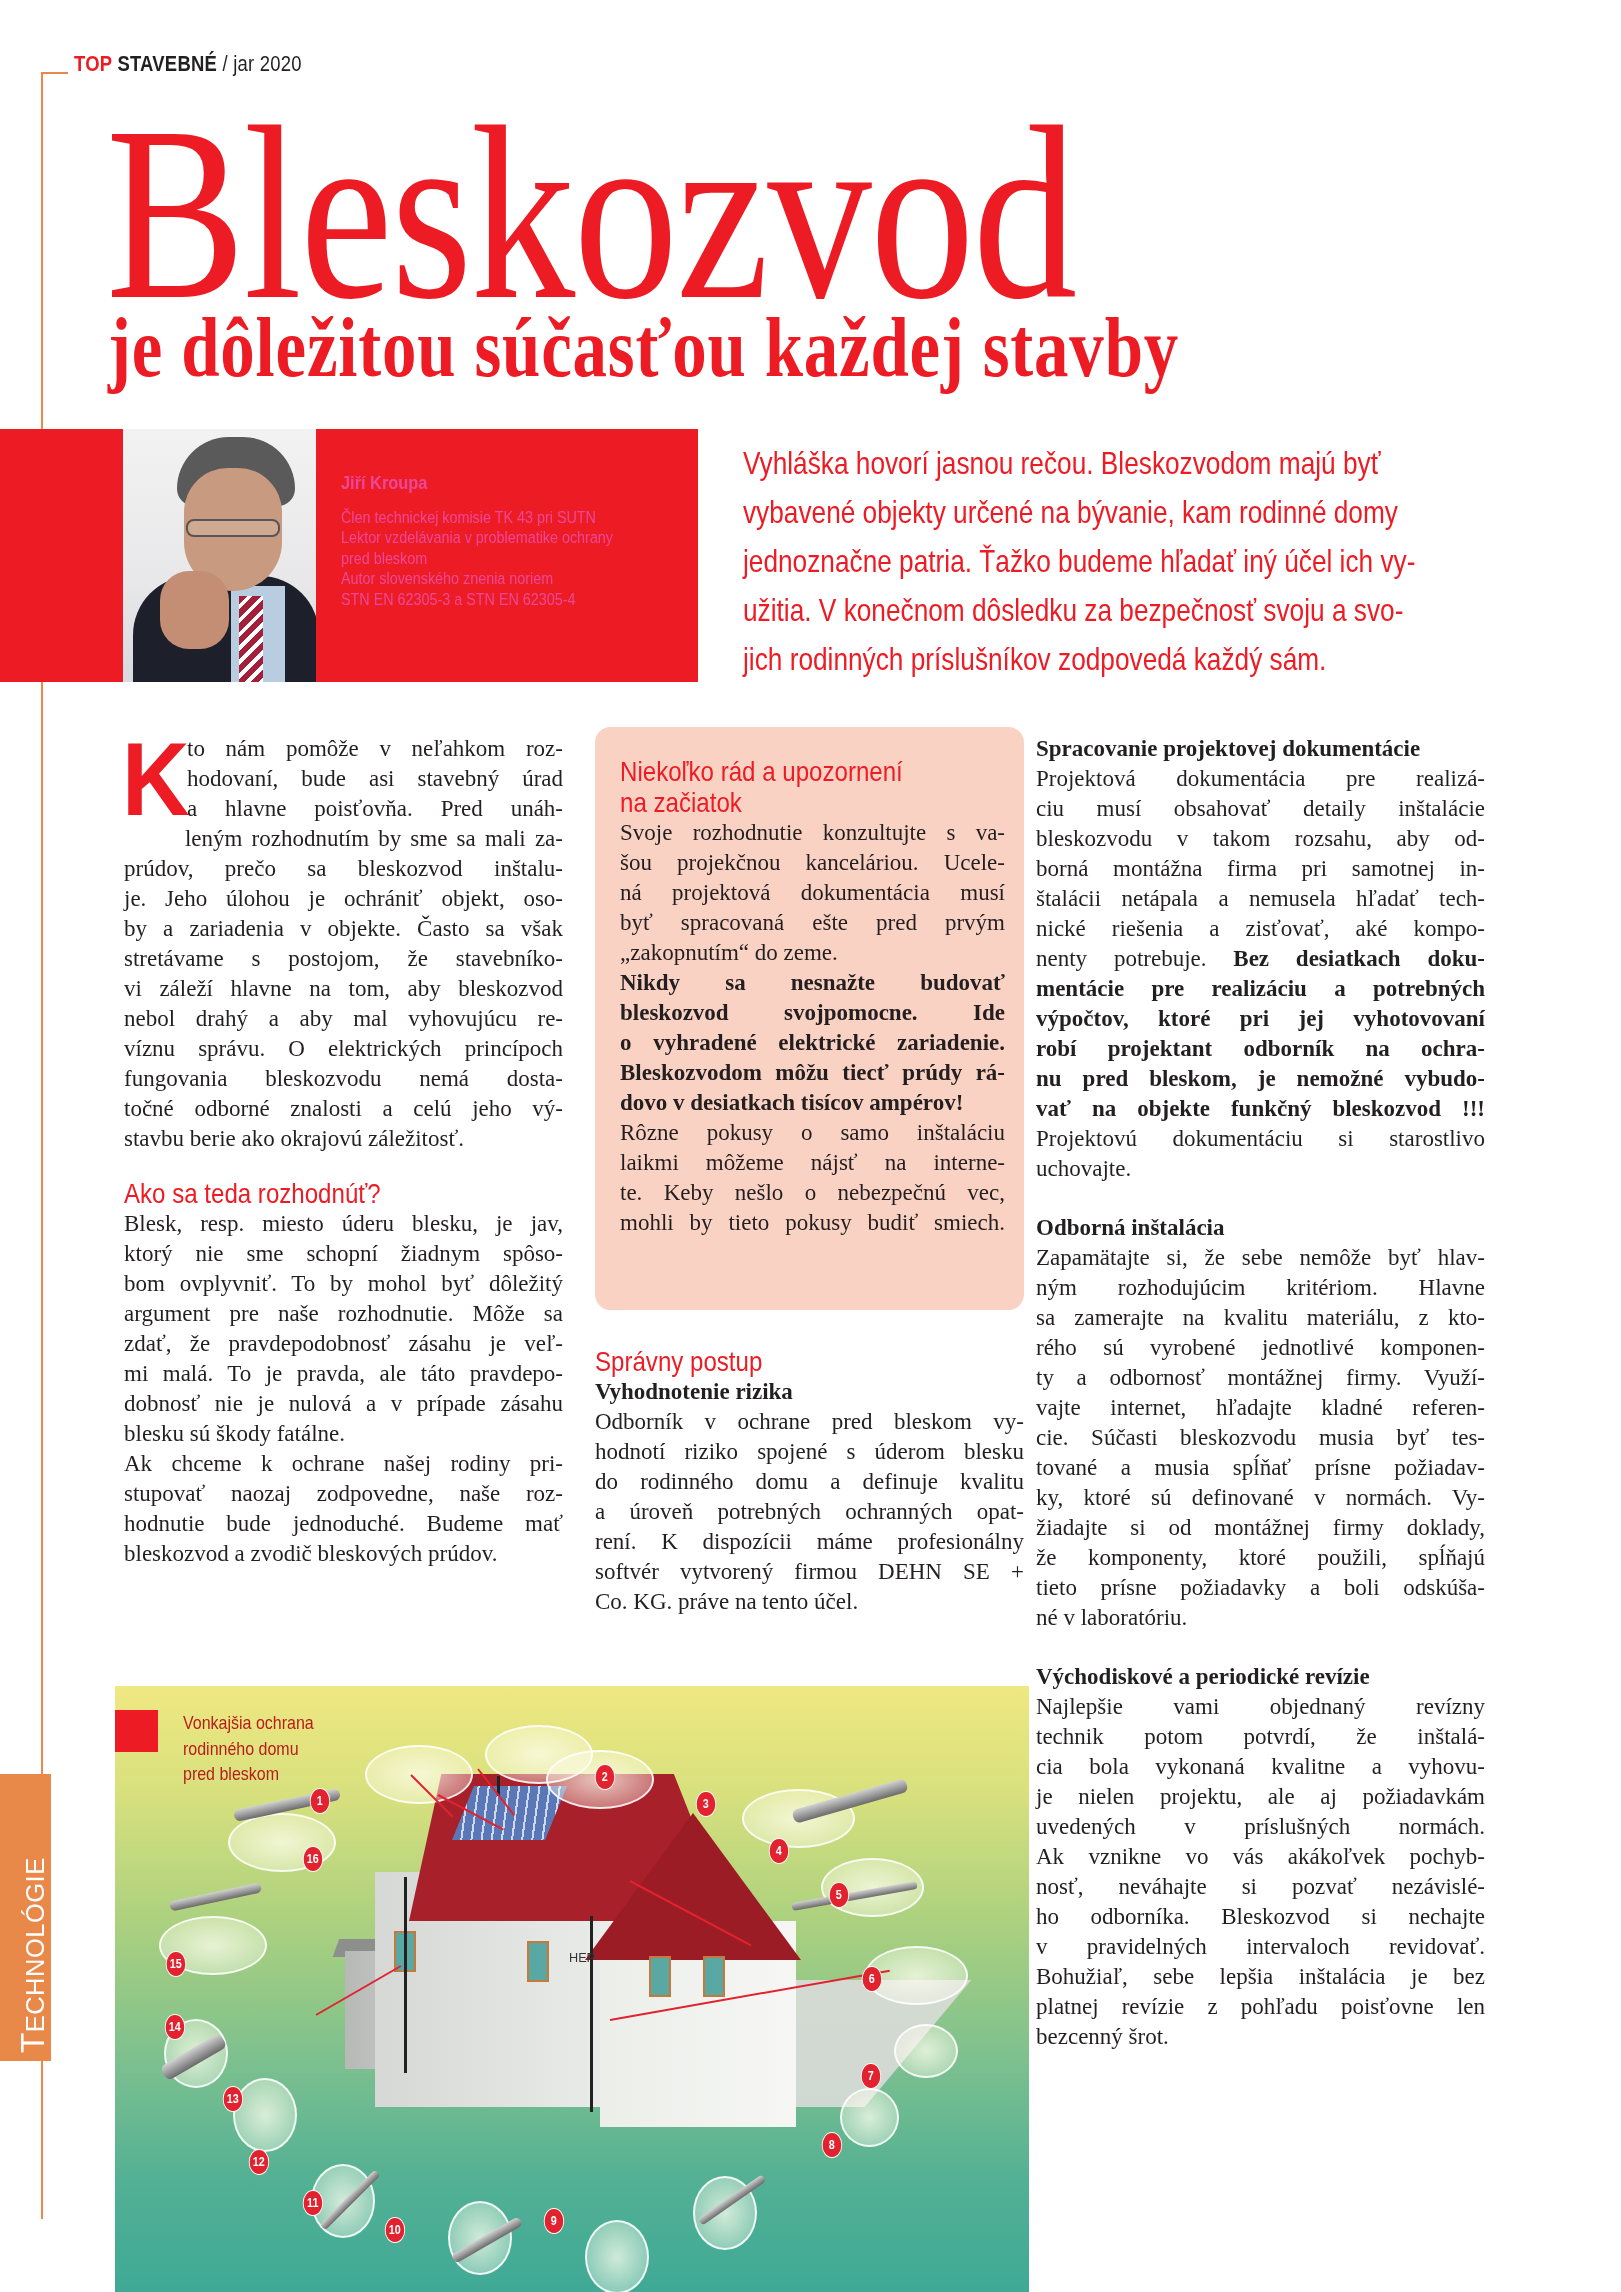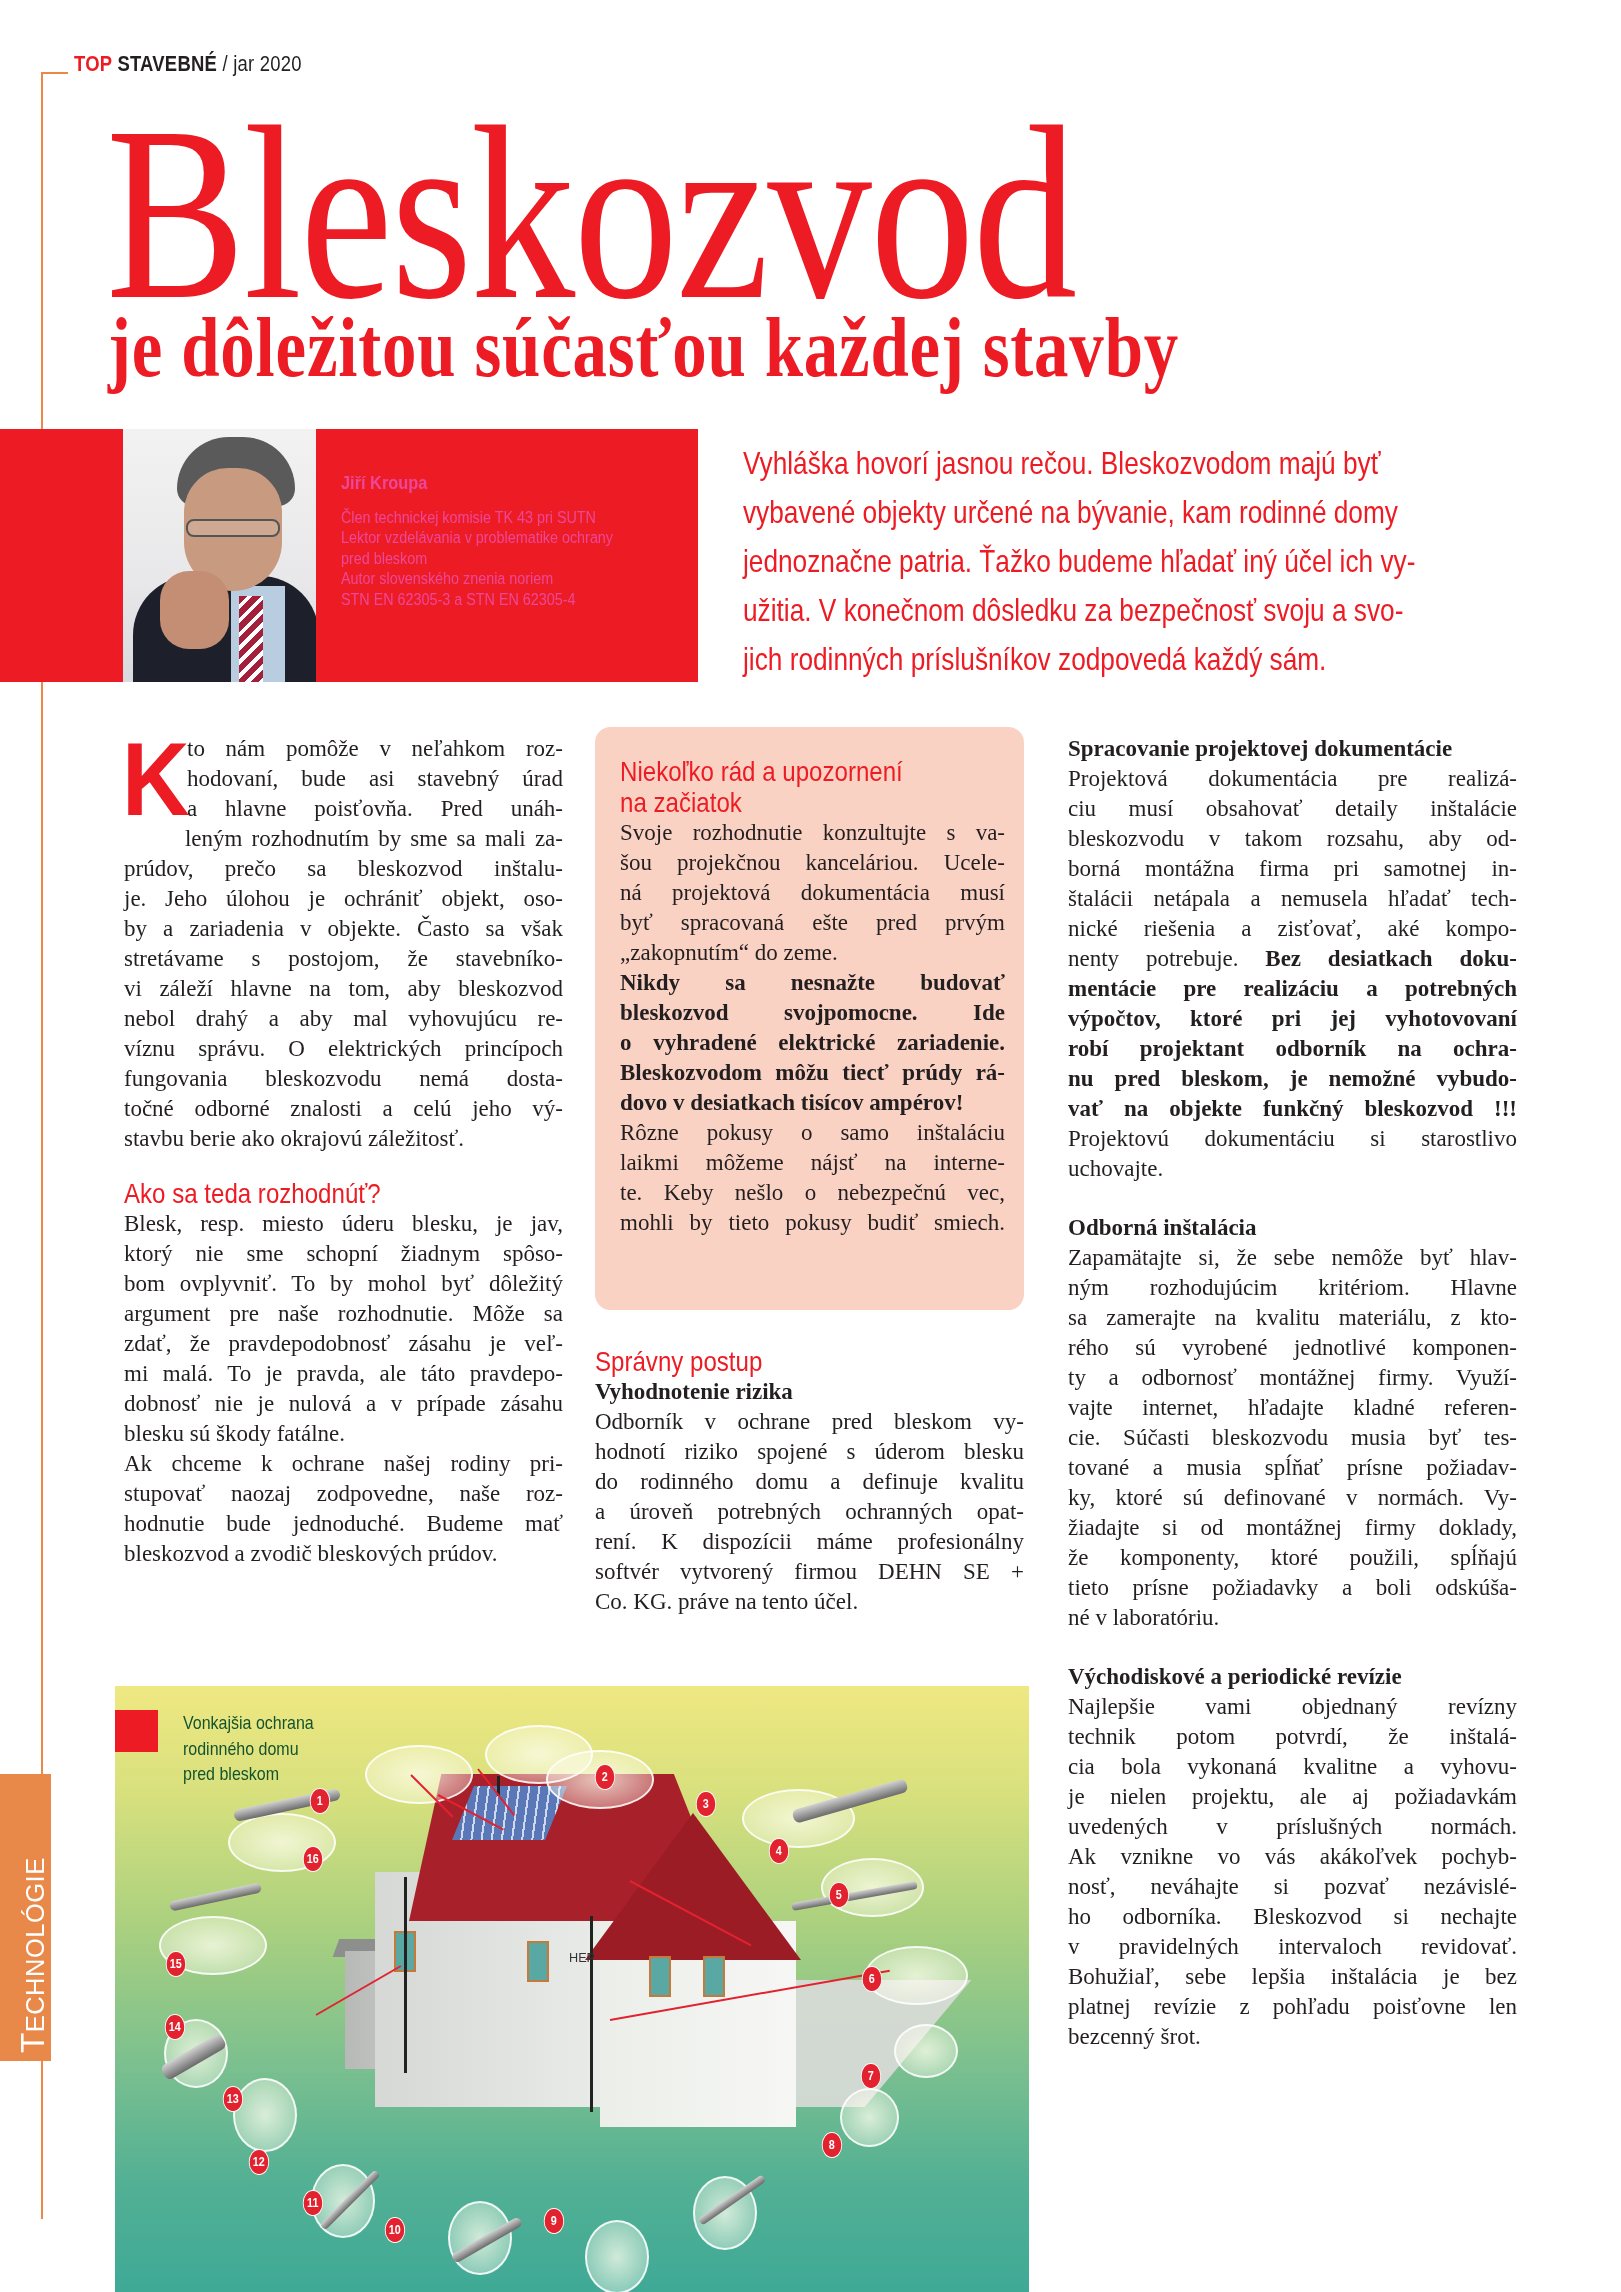--- a/index.html
+++ b/index.html
@@ -49,27 +49,27 @@
   .col-subhead { font-weight: bold; }
 
   .col1 { left: 124px; top: 734px; width: 439px; }
   .dropcap { float: left; font-family: "Liberation Sans", sans-serif; font-weight: bold; color: #ED1C24; font-size: 104px; line-height: 78px; height: 86px; width: 57px; margin: 5.9px 5.9px 0 -2px; transform: scaleX(0.9); transform-origin: left top; }
   .col1 .dc-ln { display: block; white-space: nowrap; text-align: justify; text-align-last: justify; margin-left: 63px; }
 
   .pink-box { left: 595px; top: 727px; width: 429px; height: 583px; background: #F9D2C4; border-radius: 15.7px; }
   .col2 { left: 620px; top: 756px; width: 385px; }
   .col2b { left: 595px; top: 1346px; width: 429px; }
 
-  .col3 { left: 1068px; top: 734px; width: 449px; }
+  .col3 { left: 1036px; top: 734px; width: 449px; }
   .gap { height: 29px; }
 
   
   .illus { left: 115px; top: 1686px; width: 914px; height: 607px; overflow: hidden; background: linear-gradient(180deg, #efe882 0%, #d7e07d 18%, #a9d07f 40%, #7cc08f 62%, #52b094 82%, #3fa996 100%); }
   .illus-marker { left: 115px; top: 1710px; width: 43px; height: 42px; background: #ED1C24; }
-  .illus-caption { left: 183px; top: 1710px; font-family: "Liberation Sans", sans-serif; font-size: 18.6px; line-height: 25.5px; color: #14532d; }
+  .illus-caption { left: 183px; top: 1710px; font-family: "Liberation Sans", sans-serif; font-size: 18.6px; line-height: 25.5px; color: #b91c1c; }
   .illus-caption span { display: block; transform: scaleX(0.86); transform-origin: left; white-space: nowrap; }
 
   .ellipse { position: absolute; border: 2px solid rgba(255,255,255,0.85); background: radial-gradient(ellipse at center, rgba(255,255,240,0.75), rgba(255,255,240,0.25)); border-radius: 50%; }
   .part { position: absolute; background: linear-gradient(180deg, #d2d2d2, #6a6a6a); border-radius: 5.9px; }
   .num { position: absolute; width: 23.5px; height: 25.5px; border-radius: 50%; background: #E2222E; color: #fff; font-family: "Liberation Sans", sans-serif; font-weight: bold; font-size: 12.7px; line-height: 25.5px; text-align: center; border: 1px solid #fff; transform: scaleX(0.85); }
 
   
   .ground { position: absolute; left: 470px; top: 294px; width: 333px; height: 127px; background: #dadcd9; transform: skewX(-40deg); opacity: 0.9; }
   .house-front { position: absolute; left: 260px; top: 186px; width: 225px; height: 235px; background: linear-gradient(90deg, #d6d8d6, #e9ebe8); }
   .house-side { position: absolute; left: 485px; top: 235px; width: 196px; height: 206px; background: linear-gradient(90deg, #eceeea, #f6f7f4); }

